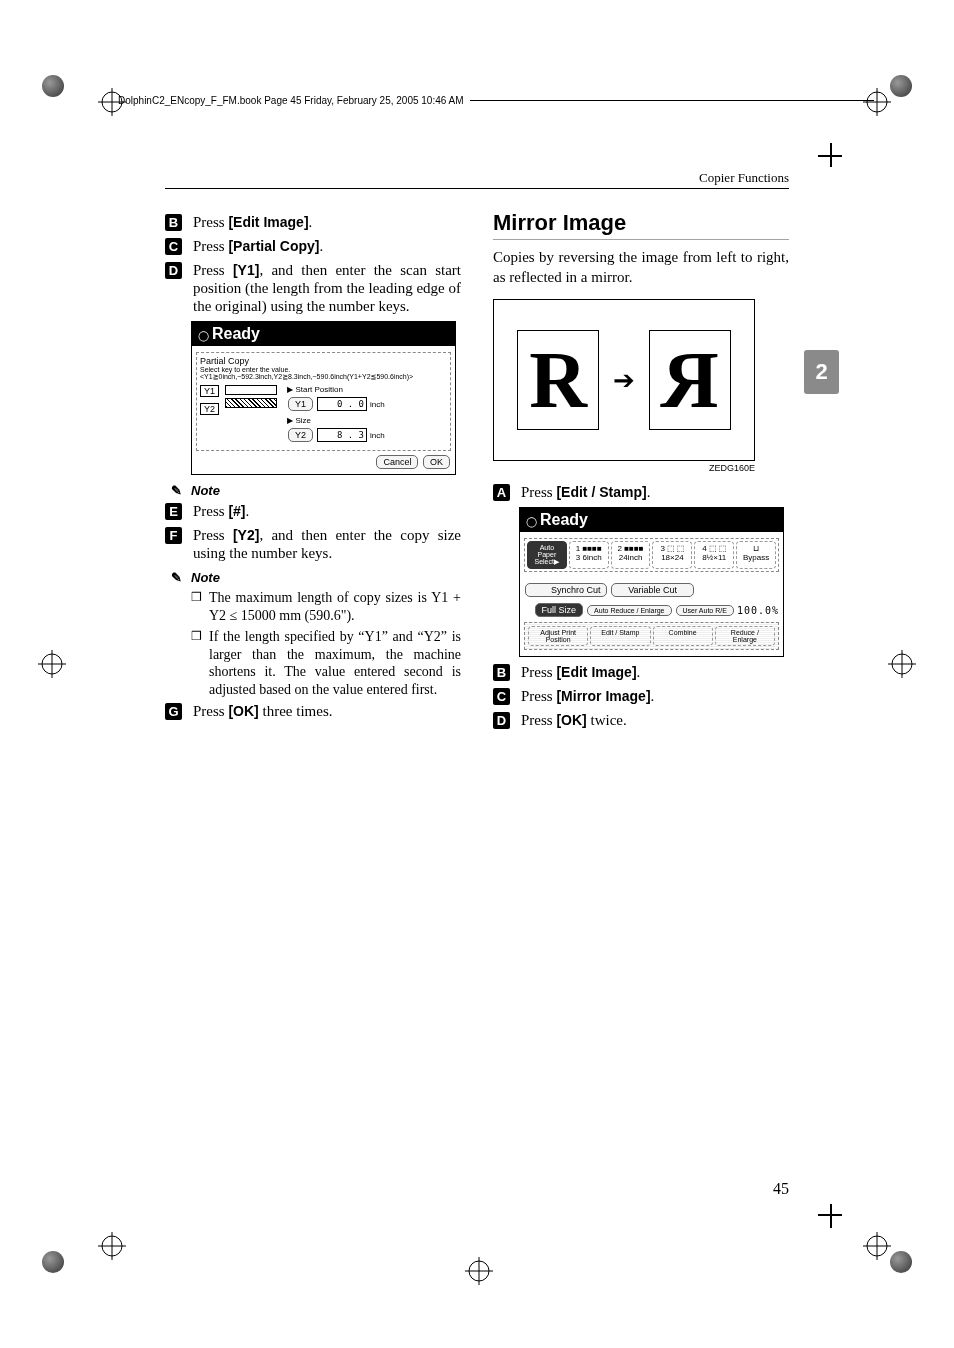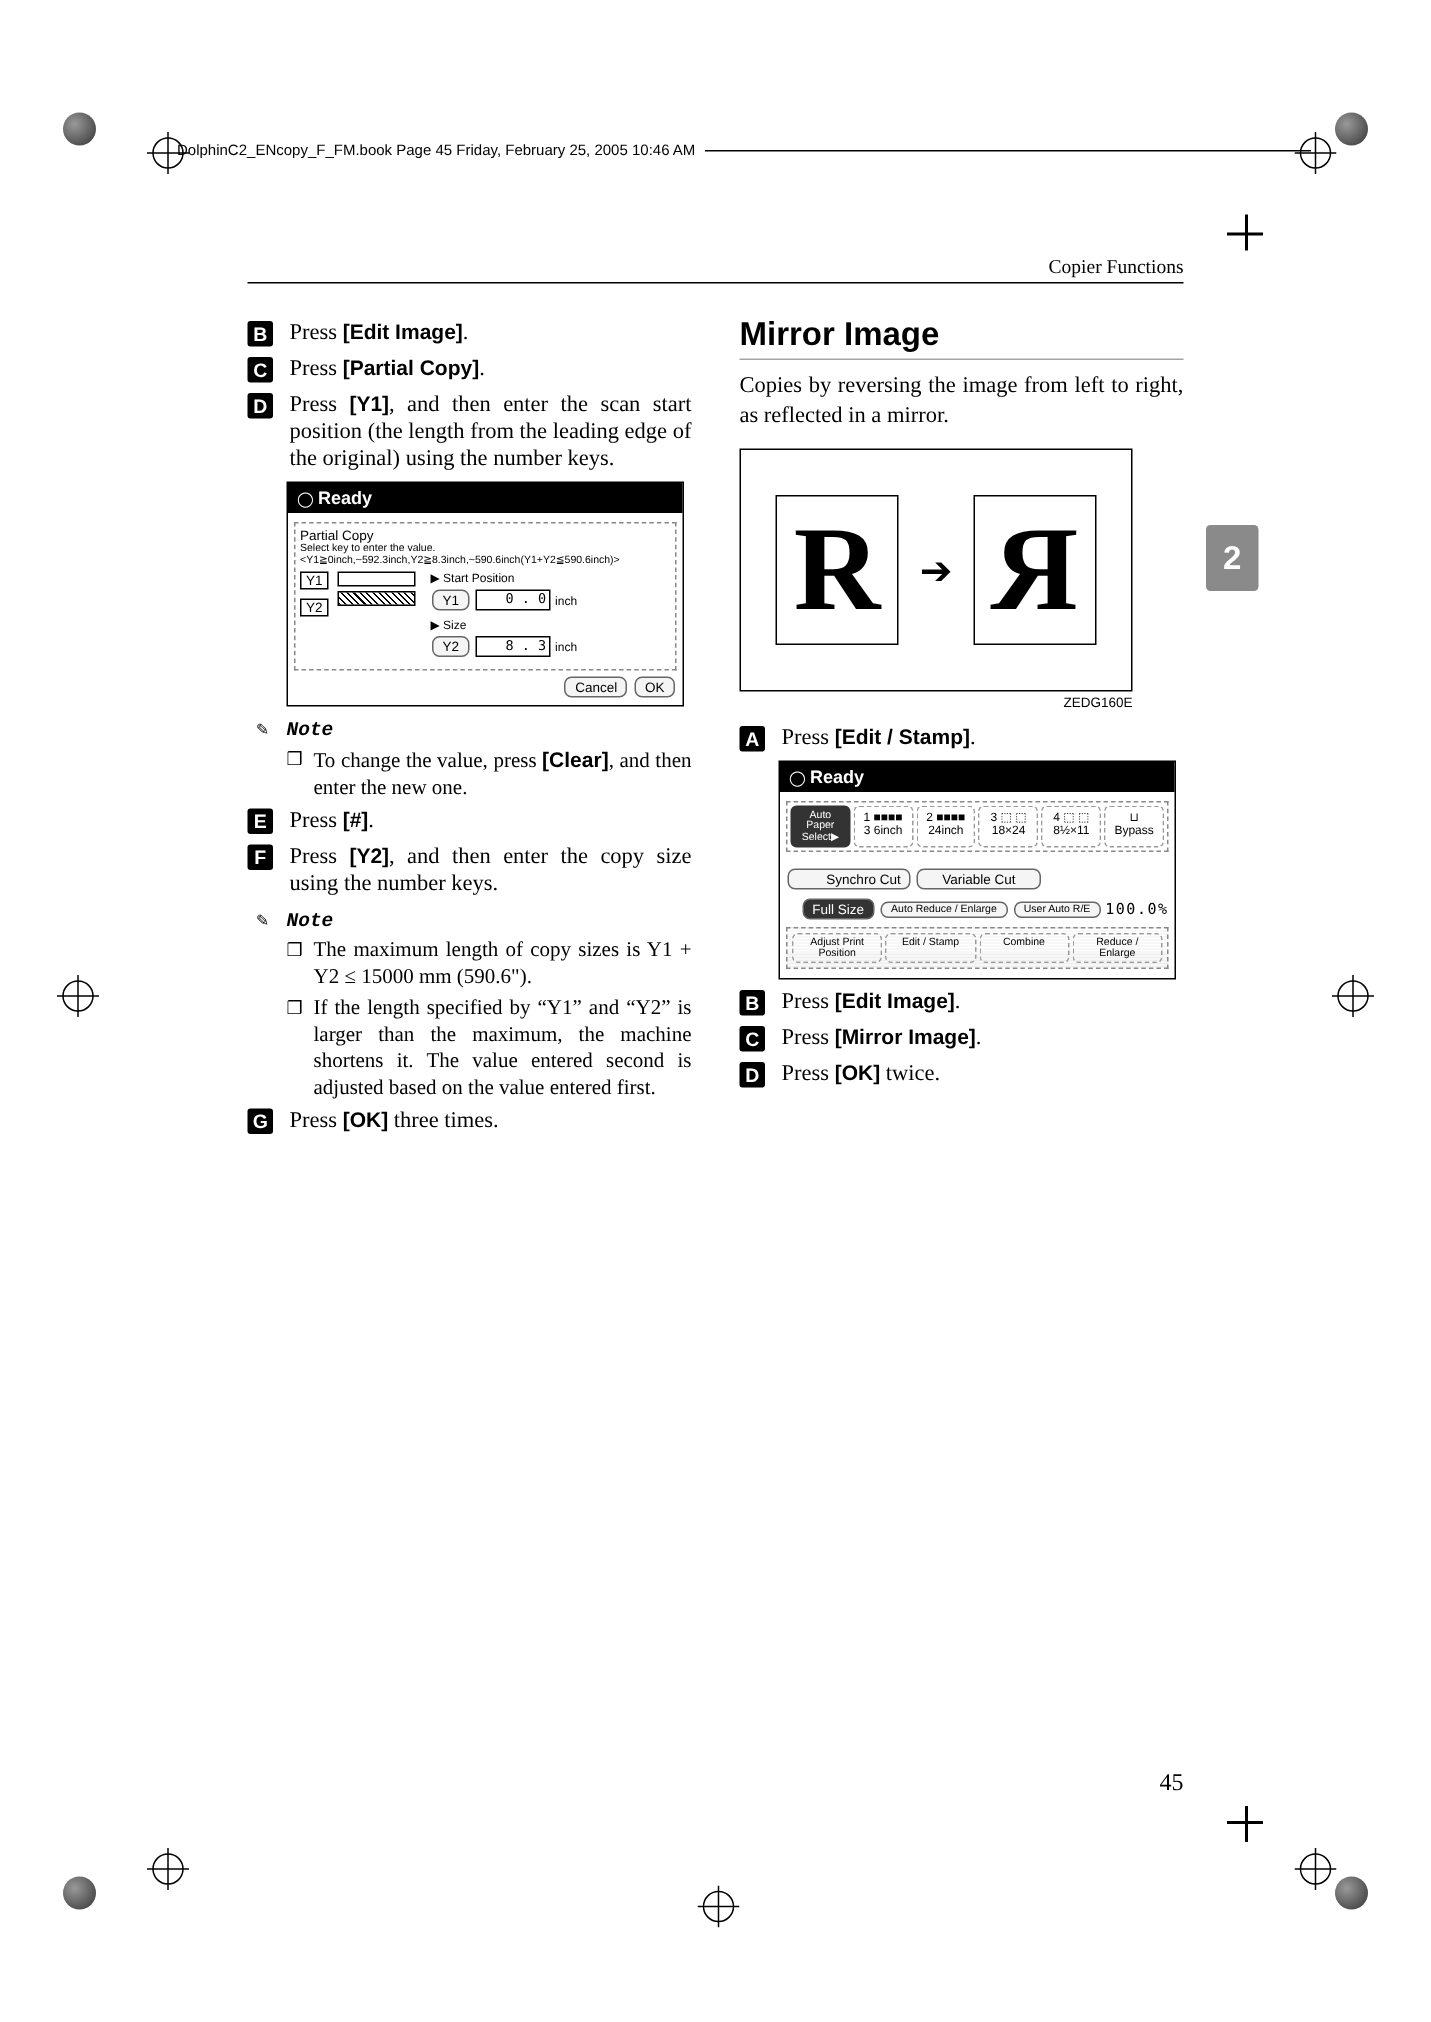--- a/index.html
+++ b/index.html
@@ -18,36 +18,36 @@
   .header-line { position: absolute; left: 118px; right: 80px; height: 16px; top: 92px; display: flex; align-items: center; }
   .header-line .hl { flex: 1; border-top: 1px solid #000; }
   .header-txt { font-size: 10px; font-family: Helvetica, Arial, sans-serif; padding-right: 6px; }
   .running-head { position: absolute; right: 165px; top: 170px; font-size: 13px; font-family: "Times New Roman", serif; }
   .running-rule { position: absolute; left: 165px; right: 165px; top: 188px; border-top: 0.5px solid #000; }
   .content { position: absolute; left: 165px; right: 165px; top: 210px; bottom: 150px; column-count: 2; column-gap: 32px; column-fill: auto; }
   .content p, .content div { break-inside: avoid; }
   .step { margin: 3px 0 6px 0; padding-left: 28px; position: relative; font-family: Palatino, "Times New Roman", serif; font-size: 15px; line-height: 1.2; text-align: justify; }
   .step .badge { position: absolute; left: 0; top: 1px; width: 17px; height: 17px; background: #000; color: #fff; font-family: Arial, sans-serif; font-weight: bold; font-size: 13px; display: flex; align-items: center; justify-content: center; border-radius: 2px; }
   .step .bold { font-family: Arial, sans-serif; font-weight: bold; font-size: 14px; }
-  .note-head { font-family: Liberation Mono, monospace; font-weight: bold; font-size: 13px; margin: 8px 0 4px 26px; position: relative; font-style: italic;}
+  .note-head { font-family: Liberation Sans, sans-serif; font-weight: bold; font-size: 13px; margin: 8px 0 4px 26px; position: relative; font-style: italic;}
   .note-head::before { content: "✎"; position: absolute; left: -20px; top: 0; font-style: normal;}
   .note-item { margin: 2px 0 4px 26px; padding-left: 18px; position: relative; font-size: 14px; line-height: 1.25; text-align: justify;}
   .note-item::before { content: "❒"; position: absolute; left: 0; top: 1px; font-size: 12px; }
   .screenshot-a { margin: 6px 0 6px 26px; }
   .screenshot-b { margin: 6px 0 6px 0; }
   .sec-title { font-family: Arial, sans-serif; font-weight: bold; font-size: 22px; border-bottom: 1px solid #a3a3a3; padding-bottom: 3px; margin-bottom: 8px; }
   .sec-desc { font-size: 15px; line-height: 1.3; margin-bottom: 12px; text-align: justify;}
   .fig-code { font-size: 9px; font-family: Helvetica, Arial, sans-serif; text-align: right; margin: 2px 0 10px 0; }
   .page-num { position: absolute; right: 165px; bottom: 150px; font-size: 16px; }
   .side-tab { position: absolute; right: 115px; top: 350px; width: 35px; height: 44px; background: #8a8a8a; color: #fff; font-family: Arial, sans-serif; font-weight: bold; font-size: 22px; display: flex; align-items: center; justify-content: center; border-radius: 3px; }
   .crossbar { position: absolute; width: 24px; height: 2px; background: #000; }
   .crossbar.v { width: 2px; height: 24px; }
   
   .panel { border: 1px solid #000; background: #fff; font-family: Helvetica, Arial, sans-serif; font-size: 9px; width: 265px; }
-  .panel .titlebar { background: #000; color: #fff; padding: 3px 6px; font-size: 12px; font-weight: bold; }
+  .panel .titlebar { background: #000; color: #fff; padding: 3px 6px; font-size: 16px; font-weight: bold; }
   .panel .titlebar::before { content:"◯ "; font-weight: normal; font-size: 10px;}
   .panel .body { padding: 4px; }
   .dash-box { border: 1px dashed #888; padding: 3px; margin: 2px 0; }
   .sm-btn { display:inline-block; border: 1px solid #666; border-radius: 5px; padding: 1px 6px; font-size: 9px; background: #f5f5f5; margin: 1px;}
   .sm-btn.dark { background:#333; color:#fff; }
   .val-box { border:1px solid #000; padding:1px 2px; display:inline-block; min-width:50px; text-align:right; font-family: monospace; }
   .gap { height: 8px; }
   .mirror-fig { border: 1px solid #000; padding: 30px 20px; display:flex; align-items:center; justify-content:center; gap: 14px; width: 262px; margin-bottom: 2px;}
   .mirror-fig .r { font-family: "Times New Roman", serif; font-weight: bold; font-size: 80px; border: 1.5px solid #000; width: 82px; height: 100px; display:flex; align-items:center; justify-content:center; }
   .mirror-fig .r.flip span { transform: scaleX(-1); display:inline-block; }
@@ -173,23 +173,20 @@
         </div>
         <div style="text-align:right; margin-top:3px;">
           <span class="sm-btn">Cancel</span>
           <span class="sm-btn">OK</span>
         </div>
       </div>
     </div>
   </div>
 
   <div class="note-head">Note</div>
-  <div class="note-item no-break">
-    <span>To change the value, press </span><span class="bold" style="font-family:Arial,sans-serif;font-weight:bold;">[Clear]</span><span>, and then enter the new one.</span>
-  </div>
 
   <div class="step no-break">
     <span class="badge">E</span>
     <span>Press </span><span class="bold">[#]</span><span>.</span>
   </div>
 
   <div class="step no-break">
     <span class="badge">F</span>
     <span>Press </span><span class="bold">[Y2]</span><span>, and then enter the copy size using the number keys.</span>
   </div>

